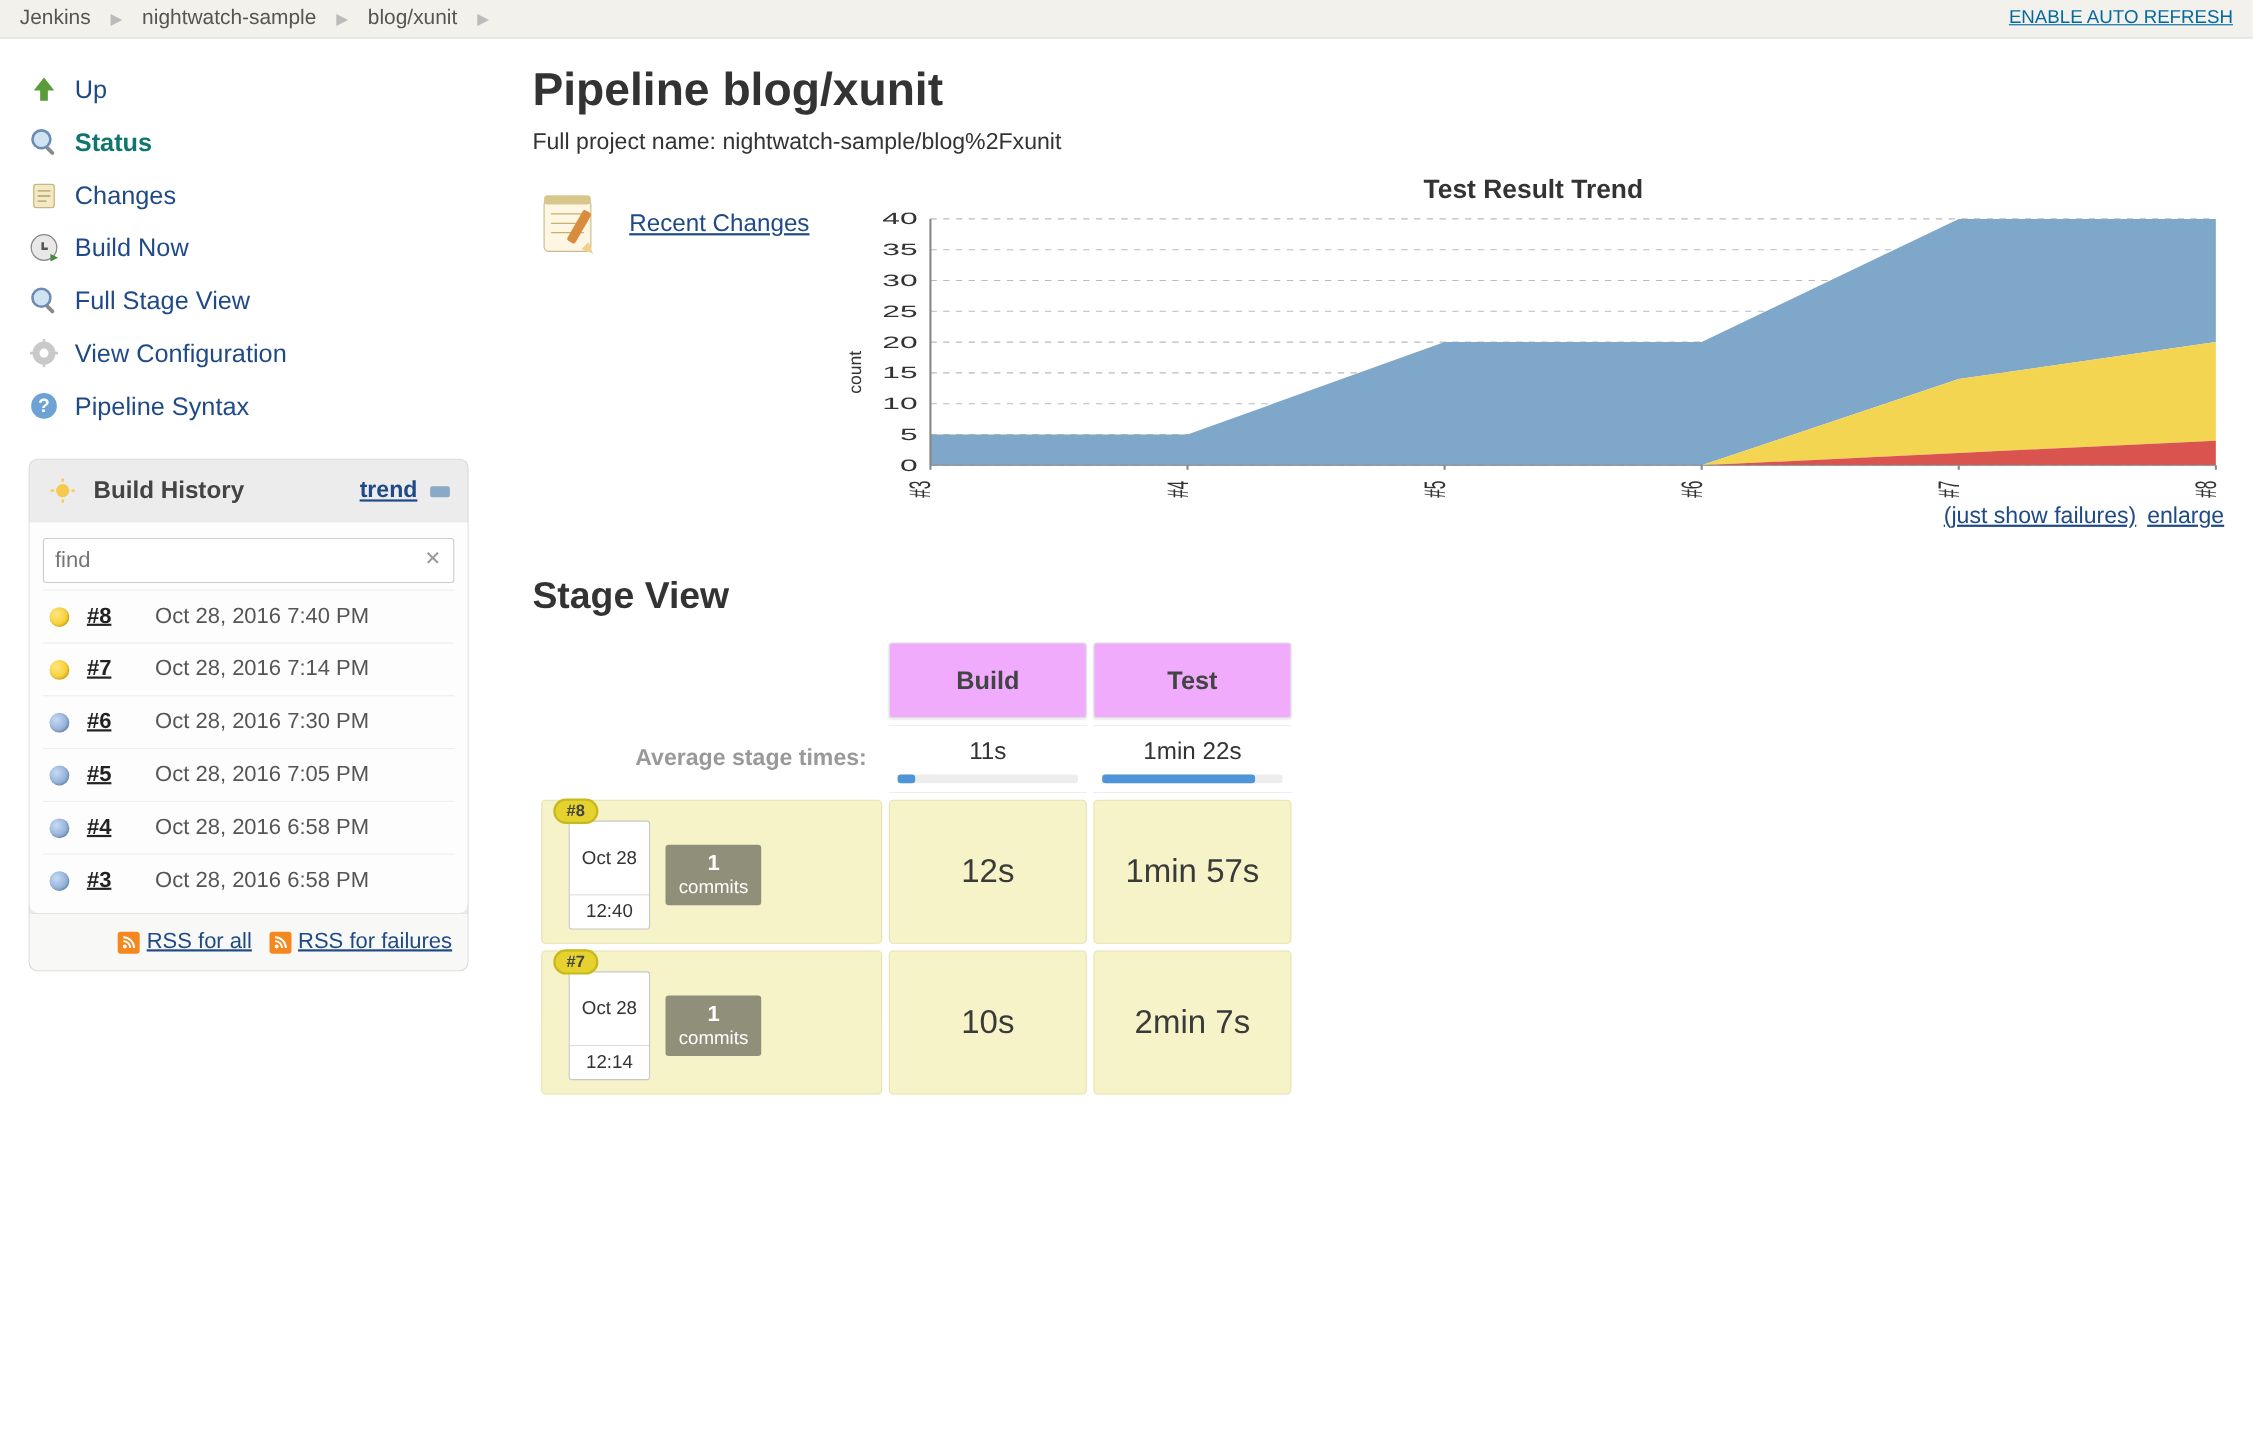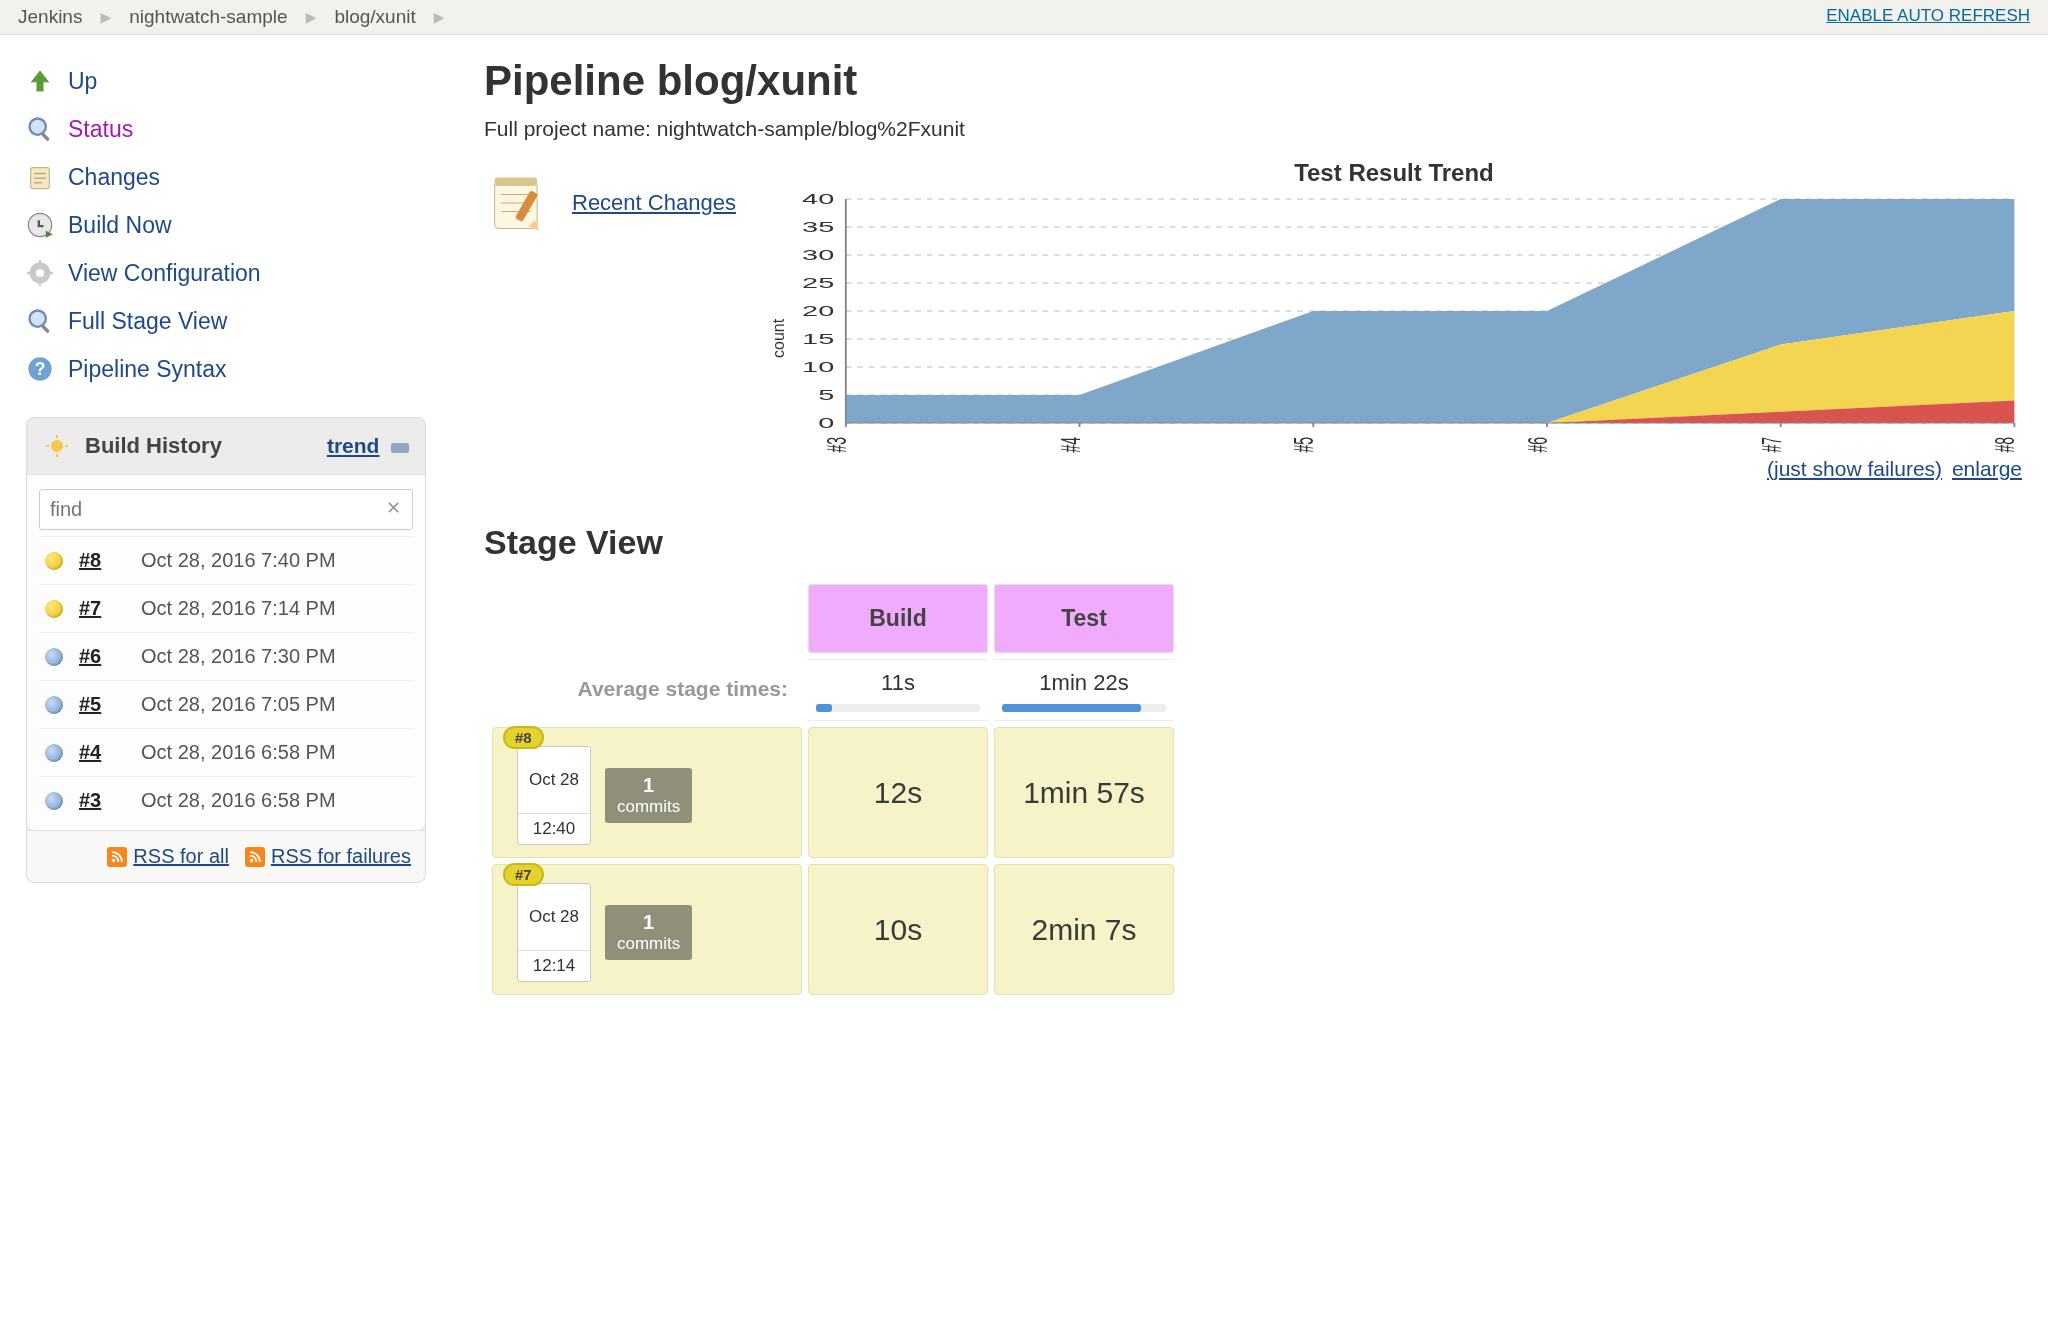--- a/index.html
+++ b/index.html
@@ -28,21 +28,21 @@
   .layout { display: flex; padding: 22px 26px; gap: 58px; }
 
   
   .sidebar { width: 400px; flex-shrink: 0; }
   .side-nav { list-style: none; }
   .side-nav li {
     display: flex; align-items: center; gap: 14px;
     padding: 10px 0; font-size: 23px; color: #204a87;
     cursor: pointer;
   }
-  .side-nav li.active { color: #a21caf; font-weight: normal; }
+  .side-nav li.active { color: #0f766e; font-weight: bold; }
   .ico { width: 28px; height: 28px; display: inline-flex; align-items: center; justify-content: center; }
 
   .build-history-panel {
     margin-top: 24px;
     border: 1px solid #dcdcdc;
     border-radius: 8px;
     background: #ececec;
   }
   .bh-header {
     display: flex; align-items: center; justify-content: space-between;
@@ -203,40 +203,40 @@
               <circle cx="12" cy="12" r="10" fill="#e8e8e8" stroke="#888"></circle>
               <path d="M11 8 L11 13 L15 13" stroke="#555" fill="none" stroke-width="2"></path>
               <polygon points="17,17 23,20 17,23" fill="#4a8a3a"></polygon>
             </svg>
         </span>
         <span>Build Now</span>
       </li>
       <li>
         <span class="ico">
           <svg viewBox="0 0 24 24" width="28" height="28">
+              <circle cx="10" cy="10" r="7" fill="#cfe3f3" stroke="#6b8db5" stroke-width="2"></circle>
+              <rect x="15" y="15" width="8" height="3" rx="1.5" transform="rotate(45 15 15)" fill="#8a8a8a"></rect>
+            </svg>
+        </span>
+        <span>Full Stage View</span>
+      </li>
+      <li>
+        <span class="ico">
+          <svg viewBox="0 0 24 24" width="28" height="28">
               <circle cx="12" cy="12" r="9" fill="#c9c9c9"></circle>
               <circle cx="12" cy="12" r="3.5" fill="#fff"></circle>
               <g fill="#c9c9c9">
                 <rect x="11" y="1" width="2" height="4"></rect>
                 <rect x="11" y="19" width="2" height="4"></rect>
                 <rect x="1" y="11" width="4" height="2"></rect>
                 <rect x="19" y="11" width="4" height="2"></rect>
               </g>
             </svg>
         </span>
         <span>View Configuration</span>
-      </li>
-      <li>
-        <span class="ico">
-          <svg viewBox="0 0 24 24" width="28" height="28">
-              <circle cx="10" cy="10" r="7" fill="#cfe3f3" stroke="#6b8db5" stroke-width="2"></circle>
-              <rect x="15" y="15" width="8" height="3" rx="1.5" transform="rotate(45 15 15)" fill="#8a8a8a"></rect>
-            </svg>
-        </span>
-        <span>Full Stage View</span>
       </li>
       <li>
         <span class="ico">
           <svg viewBox="0 0 24 24" width="28" height="28">
               <circle cx="12" cy="12" r="10" fill="#6ea1d4"></circle>
               <text x="12" y="17" text-anchor="middle" font-size="15" fill="#fff" font-weight="bold">?</text>
             </svg>
         </span>
         <span>Pipeline Syntax</span>
       </li>

